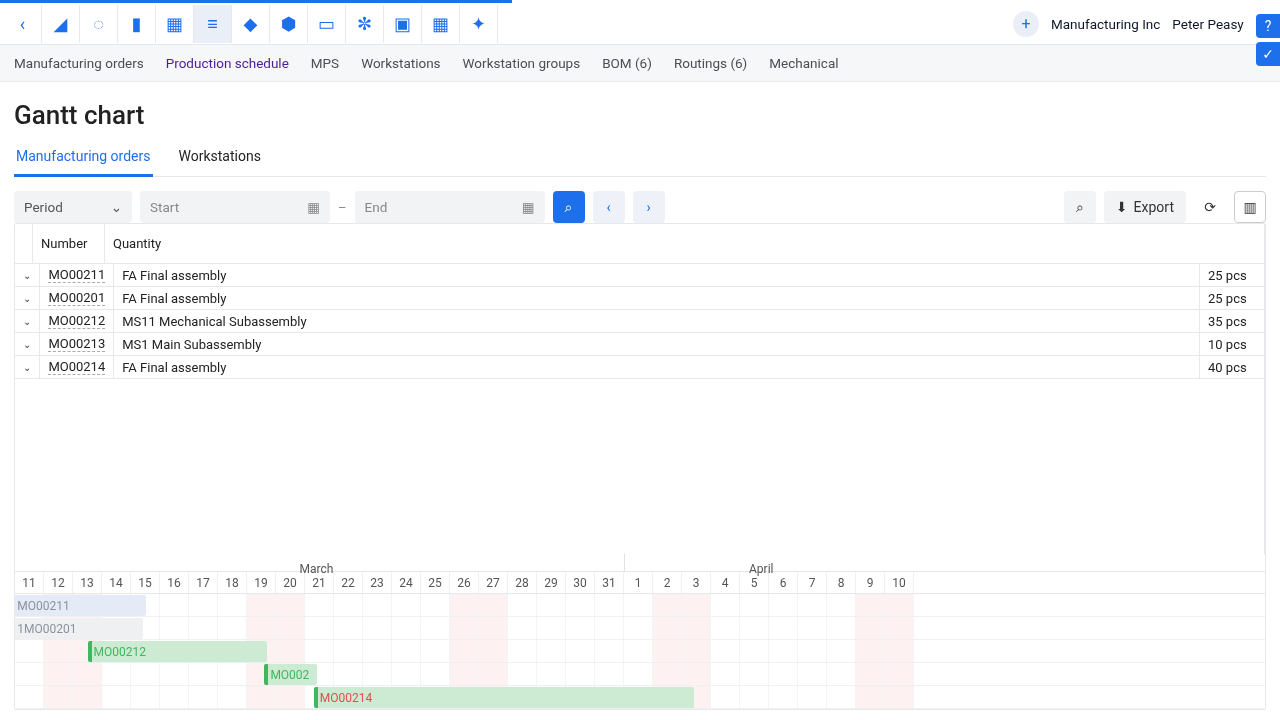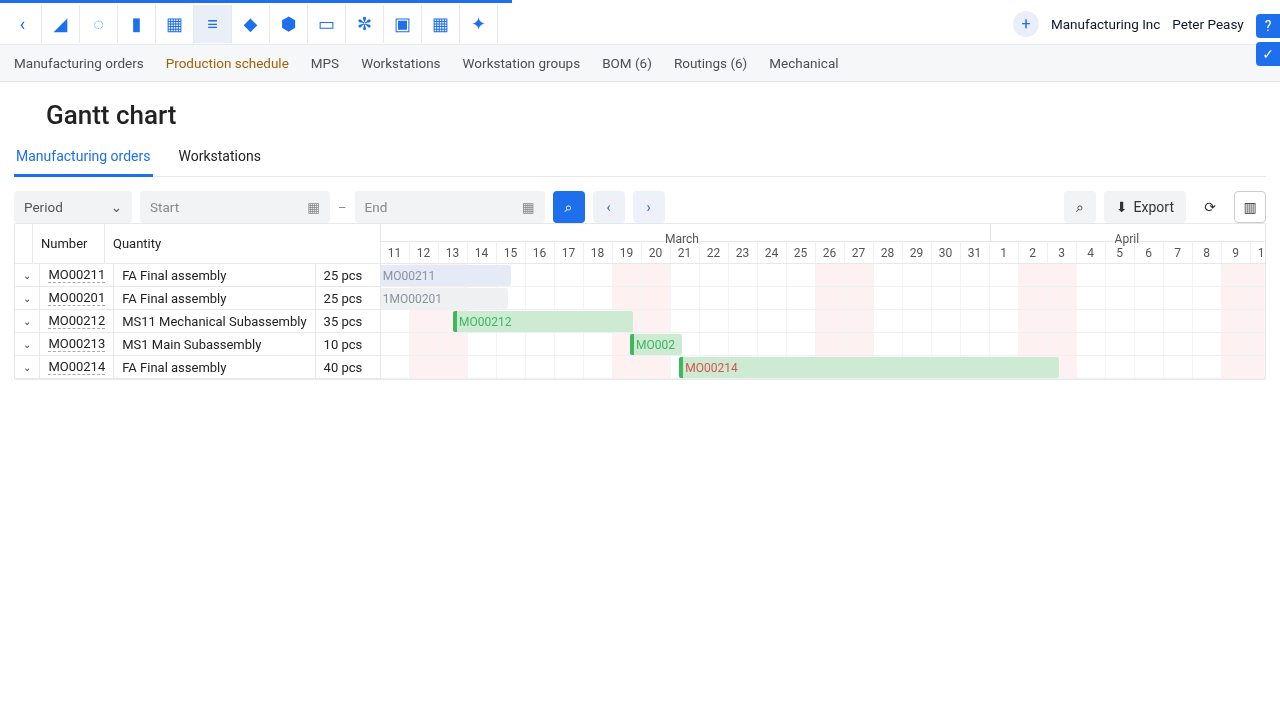--- a/index.html
+++ b/index.html
@@ -11,38 +11,38 @@
   .topbar-btn.active { background: #e9eef7; }
   .topbar-btn svg, .topbar-btn .glyph { color: #1e6feb; }
   .glyph { font-size: 18px; line-height: 1; }
   .topbar-right { margin-left: auto; display: flex; align-items: center; gap: 12px; padding-right: 6px; }
   .plus-btn { width: 26px; height: 26px; border-radius: 50%; background: #e9eef7; display: flex; align-items: center; justify-content: center; cursor: pointer; color: #1e6feb; font-size: 16px; }
   .topbar-text { font-size: 13.5px; color: #0f172a; cursor: pointer; }
   .side-badges { position: fixed; right: 0; top: 14px; display: flex; flex-direction: column; gap: 4px; }
   .side-badge { width: 24px; height: 24px; background: #1e6feb; color: #fff; border-radius: 4px 0 0 4px; display: flex; align-items: center; justify-content: center; font-size: 14px; cursor: pointer; }
   .subnav { display: flex; gap: 22px; align-items: center; padding: 10px 14px; background: #f6f7f8; border-bottom: 1px solid #e6e8eb; font-size: 13.5px; }
   .subnav a { color: #4a4f55; cursor: pointer; }
-  .subnav a.active { color: #a16207; }
+  .subnav a.active { color: #4c1d95; }
   .page { padding: 18px 14px 0 14px; }
-  .page-title { font-size: 26px; font-weight: 500; margin-bottom: 12px; margin-left: 32px; }
+  .page-title { font-size: 26px; font-weight: 500; margin-bottom: 12px; }
   .tabs { display: flex; gap: 24px; border-bottom: 1px solid #e6e8eb; margin-bottom: 14px; font-size: 14px; }
   .tab { padding: 6px 2px 10px 2px; cursor: pointer; color: #222; }
   .tab.active { color: #1e6feb; border-bottom: 3px solid #1e6feb; margin-bottom: -1px; }
   .filters { display: flex; align-items: center; gap: 8px; }
   .select, .date-input { background: #f1f3f5; border: none; border-radius: 4px; padding: 0 10px; height: 32px; display: flex; align-items: center; color: #555; font-size: 13.5px; }
   .select { width: 118px; justify-content: space-between; cursor: pointer; }
   .date-input { width: 190px; justify-content: space-between; color: #888; }
   .dash { color: #888; }
   .btn { height: 32px; min-width: 32px; border-radius: 4px; display: inline-flex; align-items: center; justify-content: center; cursor: pointer; font-size: 14px; }
   .btn-primary { background: #1e6feb; color: #fff; }
   .btn-light { background: #eef1f7; color: #1e6feb; }
   .btn-plain { background: #f1f3f5; color: #333; padding: 0 12px; gap: 6px; }
   .filters-right { margin-left: auto; display: flex; gap: 8px; }
   .gantt-wrap { border: 1px solid #e6e8eb; border-radius: 2px; overflow: hidden; }
-  .gantt-inner { display: flex; }
+  .gantt-inner { display: flex; flex-direction: column; }
   .left-pane { flex: 0 0 330px; border-right: 1px solid #e6e8eb; }
   .right-pane { flex: 1; overflow: hidden; position: relative; }
   .lh-row, .rh-row, .drow { display: flex; align-items: center; border-bottom: 1px solid #e6e8eb; font-size: 13px; }
   .lh-row { height: 40px; }
   .lh-col { padding: 4px 8px; border-right: 1px solid #e6e8eb; height: 100%; display: flex; align-items: center; }
   .lh-col:last-child { border-right: none; }
   .col-toggle { flex: 0 0 18px; justify-content: center; color: #444; cursor: pointer; font-size: 10px; }
   .col-num { flex: 0 0 72px; }
   .col-prod { flex: 1; overflow: hidden; white-space: nowrap; text-overflow: ellipsis; }
   .col-qty { flex: 0 0 64px; }

